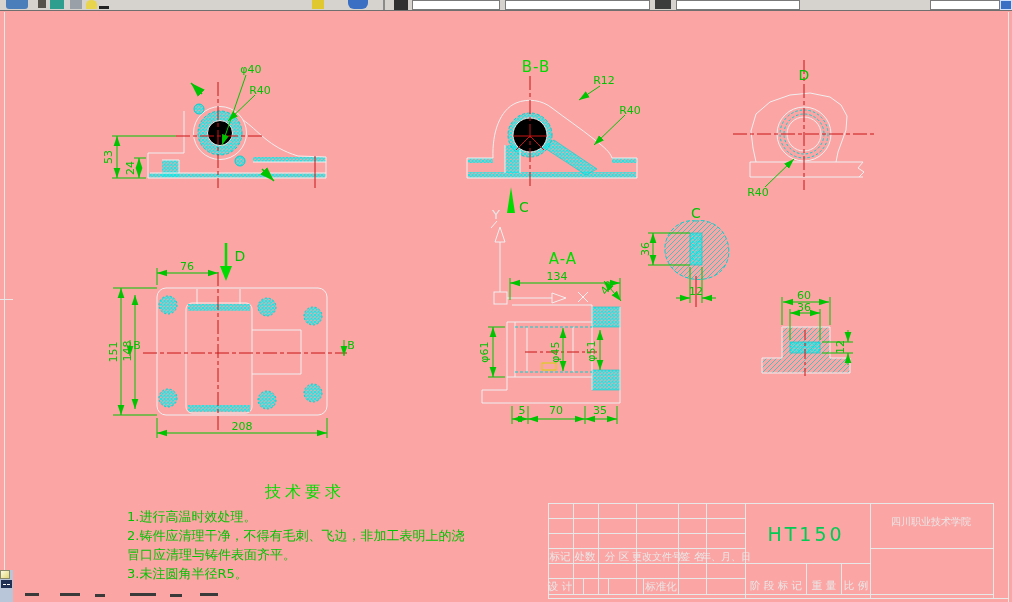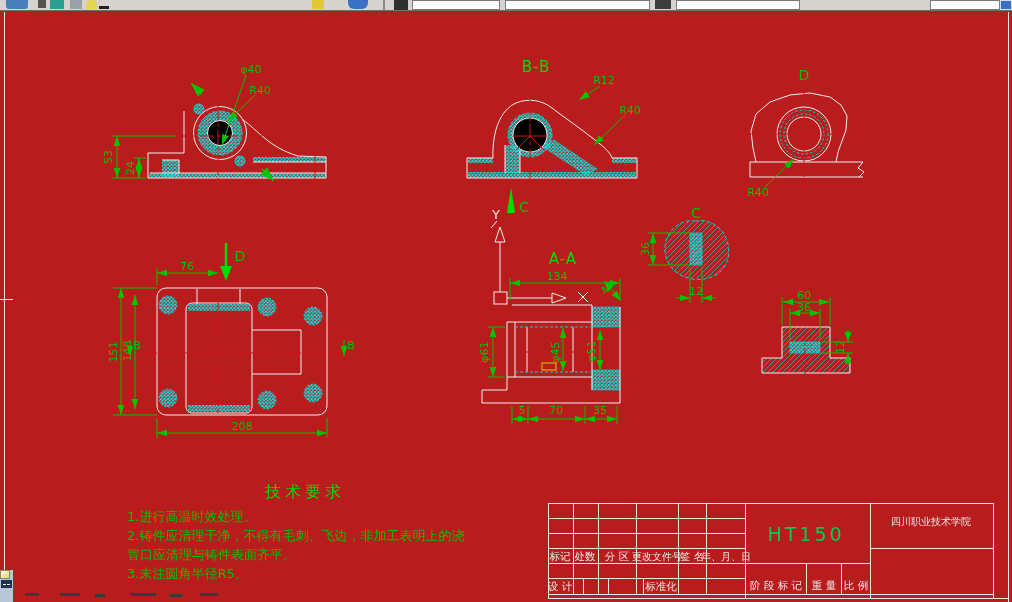--- a/index.html
+++ b/index.html
@@ -1,16 +1,16 @@
 <!DOCTYPE html>
 <html><head>
 <meta charset="utf-8">
 <style>
   html,body{margin:0;padding:0;background:#000;}
-  #screen{position:relative;width:1012px;height:602px;background:#b91c1c;overflow:hidden;
+  #screen{position:relative;width:1012px;height:602px;background:#fca5a5;overflow:hidden;
           font-family:"DejaVu Sans",sans-serif;}
   
   #toolbar{position:absolute;left:0;top:0;width:1012px;height:11px;background:#d6d3ce;
            border-bottom:1px solid #6f6f6f;box-sizing:border-box;}
   .tbi{position:absolute;top:0;}
   .combo{position:absolute;top:0;height:10px;background:#fff;border:1px solid #7a7a7a;box-sizing:border-box;}
   
   #cad{position:absolute;left:0;top:11px;}
   
   #cornerwidget{position:absolute;left:0;top:570px;width:13px;height:32px;background:#b9c6da;}

